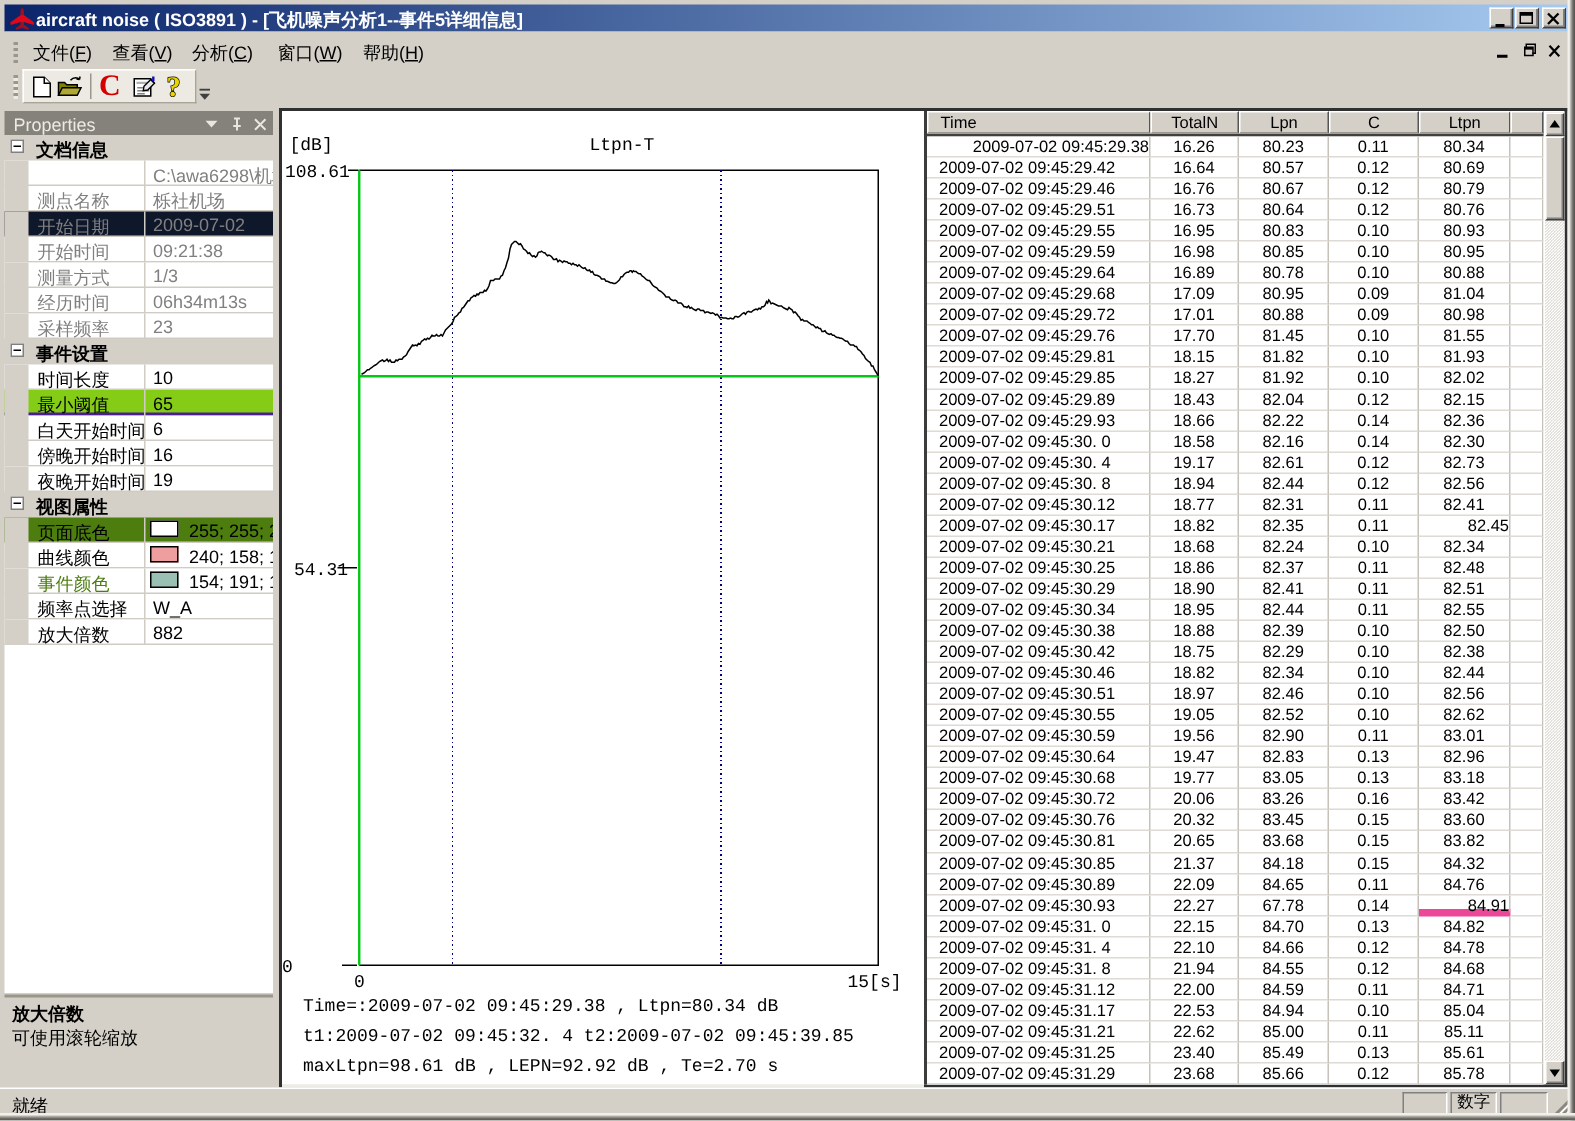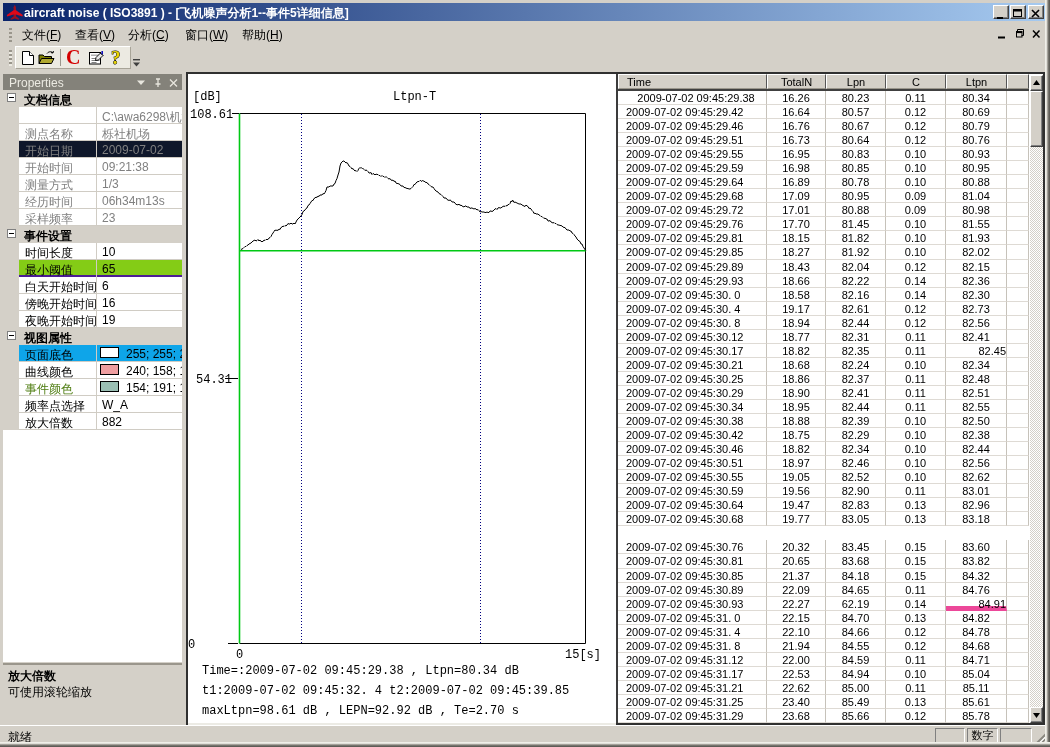--- a/index.html
+++ b/index.html
@@ -199,21 +199,21 @@
     <div class="abs" style="left:95px;top:0;width:84px;height:17px;overflow:hidden">
       <div class="abs" style="left:4px;top:1.5px;font-size:12px;color:#000;white-space:nowrap">19</div>
     </div>
   </div>
 <div class="abs" style="left:3px;top:328px;width:179px;height:17px;background:#d4d0c8">
     <div class="abs" style="left:4px;top:3px;width:9px;height:9px;background:#fff;border:1px solid #808080">
       <div class="abs" style="left:1px;top:3px;width:5px;height:1px;background:#000"></div>
     </div>
     <div class="abs" style="left:21px;top:1.5px;font-size:12px;font-weight:bold;color:#000;white-space:nowrap">视图属性</div>
   </div>
-<div class="abs" style="left:3px;top:345px;width:179px;height:17px;background:#0ea5e9;border-bottom:1px solid #d0ccc4">
+<div class="abs" style="left:3px;top:345px;width:179px;height:17px;background:#4d7c0f;border-bottom:1px solid #d0ccc4">
     <div class="abs" style="left:0;top:0;width:16px;height:17px;background:#d4d0c8"></div>
     <div class="abs" style="left:16px;top:0;width:78px;height:17px;border-right:1px solid #d0ccc4">
       <div class="abs" style="left:6px;top:1.5px;font-size:12px;color:#000;white-space:nowrap">页面底色</div>
     </div>
     <div class="abs" style="left:95px;top:0;width:84px;height:17px;overflow:hidden">
       <div class="abs" style="left:2px;top:2px;width:19px;height:11px;background:#ffffff;border:1px solid #000"></div>
       <div class="abs" style="left:28px;top:1.5px;font-size:12px;color:#000;white-space:nowrap">255; 255; 255</div>
     </div>
   </div>
 <div class="abs" style="left:3px;top:362px;width:179px;height:17px;background:#fff;border-bottom:1px solid #d0ccc4">
@@ -289,21 +289,21 @@
 <div class="abs" style="left:618px;top:74px;width:411px;height:17px;background:#d4d0c8;border-bottom:2px solid #404040">
 <div class="abs" style="left:0px;top:0;width:149px;height:15px;background:#d4d0c8;border-top:1px solid #fff;border-left:1px solid #fff;border-right:1.5px solid #555;border-bottom:1px solid #9a968c;font-size:11px;line-height:14px;text-align:left;padding-left:8px">Time</div>
 <div class="abs" style="left:149px;top:0;width:59px;height:15px;background:#d4d0c8;border-top:1px solid #fff;border-left:1px solid #fff;border-right:1.5px solid #555;border-bottom:1px solid #9a968c;font-size:11px;line-height:14px;text-align:center">TotalN</div>
 <div class="abs" style="left:208px;top:0;width:60px;height:15px;background:#d4d0c8;border-top:1px solid #fff;border-left:1px solid #fff;border-right:1.5px solid #555;border-bottom:1px solid #9a968c;font-size:11px;line-height:14px;text-align:center">Lpn</div>
 <div class="abs" style="left:268px;top:0;width:60px;height:15px;background:#d4d0c8;border-top:1px solid #fff;border-left:1px solid #fff;border-right:1.5px solid #555;border-bottom:1px solid #9a968c;font-size:11px;line-height:14px;text-align:center">C</div>
 <div class="abs" style="left:328px;top:0;width:61px;height:15px;background:#d4d0c8;border-top:1px solid #fff;border-left:1px solid #fff;border-right:1.5px solid #555;border-bottom:1px solid #9a968c;font-size:11px;line-height:14px;text-align:center">Ltpn</div>
 <div class="abs" style="left:389px;top:0;width:22px;height:15px;background:#d4d0c8;border-top:1px solid #fff;border-left:1px solid #fff;border-right:1.5px solid #555;border-bottom:1px solid #9a968c;font-size:11px;line-height:14px;text-align:center"></div>
 </div>
 <div class="abs" style="left:618px;top:91px;width:411px;height:632px;background:#fff;overflow:hidden;font-size:11px">
     <div style="position:absolute;left:0;top:0.00px;width:411px;height:14.04px">
-      <div style="position:absolute;left:0px;top:0;width:149px;height:100%;border-right:1px solid #c6c2ba;border-bottom:1px solid #dedad4;text-align:center;padding-left:8px;line-height:14.04px;white-space:nowrap">2009-07-02 09:45:29.38</div>
+      <div style="position:absolute;left:0px;top:0;width:149px;height:100%;border-right:1px solid #c6c2ba;border-bottom:1px solid #dedad4;text-align:right;padding-left:8px;line-height:14.04px;white-space:nowrap">2009-07-02 09:45:29.38</div>
       <div style="position:absolute;left:149px;top:0;width:59px;height:100%;border-right:1px solid #c6c2ba;border-bottom:1px solid #dedad4;text-align:center;line-height:14.04px;white-space:nowrap">16.26</div>
       <div style="position:absolute;left:208px;top:0;width:60px;height:100%;border-right:1px solid #c6c2ba;border-bottom:1px solid #dedad4;text-align:center;line-height:14.04px;white-space:nowrap">80.23</div>
       <div style="position:absolute;left:268px;top:0;width:60px;height:100%;border-right:1px solid #c6c2ba;border-bottom:1px solid #dedad4;text-align:center;line-height:14.04px;white-space:nowrap">0.11</div>
       <div style="position:absolute;left:328px;top:0;width:61px;height:100%;border-right:1px solid #c6c2ba;border-bottom:1px solid #dedad4;text-align:center;line-height:14.04px;white-space:nowrap">80.34</div>
       <div style="position:absolute;left:389px;top:0;width:22px;height:100%;border-right:1px solid #c6c2ba;border-bottom:1px solid #dedad4;text-align:center;line-height:14.04px;white-space:nowrap"></div>
     </div>
     <div style="position:absolute;left:0;top:14.04px;width:411px;height:14.04px">
       <div style="position:absolute;left:0px;top:0;width:149px;height:100%;border-right:1px solid #c6c2ba;border-bottom:1px solid #dedad4;text-align:left;padding-left:8px;line-height:14.04px;white-space:nowrap">2009-07-02 09:45:29.42</div>
       <div style="position:absolute;left:149px;top:0;width:59px;height:100%;border-right:1px solid #c6c2ba;border-bottom:1px solid #dedad4;text-align:center;line-height:14.04px;white-space:nowrap">16.64</div>
       <div style="position:absolute;left:208px;top:0;width:60px;height:100%;border-right:1px solid #c6c2ba;border-bottom:1px solid #dedad4;text-align:center;line-height:14.04px;white-space:nowrap">80.57</div>
@@ -536,20 +536,28 @@
       <div style="position:absolute;left:389px;top:0;width:22px;height:100%;border-right:1px solid #c6c2ba;border-bottom:1px solid #dedad4;text-align:center;line-height:14.04px;white-space:nowrap"></div>
     </div>
     <div style="position:absolute;left:0;top:421.33px;width:411px;height:14.04px">
       <div style="position:absolute;left:0px;top:0;width:149px;height:100%;border-right:1px solid #c6c2ba;border-bottom:1px solid #dedad4;text-align:left;padding-left:8px;line-height:14.04px;white-space:nowrap">2009-07-02 09:45:30.68</div>
       <div style="position:absolute;left:149px;top:0;width:59px;height:100%;border-right:1px solid #c6c2ba;border-bottom:1px solid #dedad4;text-align:center;line-height:14.04px;white-space:nowrap">19.77</div>
       <div style="position:absolute;left:208px;top:0;width:60px;height:100%;border-right:1px solid #c6c2ba;border-bottom:1px solid #dedad4;text-align:center;line-height:14.04px;white-space:nowrap">83.05</div>
       <div style="position:absolute;left:268px;top:0;width:60px;height:100%;border-right:1px solid #c6c2ba;border-bottom:1px solid #dedad4;text-align:center;line-height:14.04px;white-space:nowrap">0.13</div>
       <div style="position:absolute;left:328px;top:0;width:61px;height:100%;border-right:1px solid #c6c2ba;border-bottom:1px solid #dedad4;text-align:center;line-height:14.04px;white-space:nowrap">83.18</div>
       <div style="position:absolute;left:389px;top:0;width:22px;height:100%;border-right:1px solid #c6c2ba;border-bottom:1px solid #dedad4;text-align:center;line-height:14.04px;white-space:nowrap"></div>
     </div>
+    <div style="position:absolute;left:0;top:435.38px;width:411px;height:14.04px">
+      <div style="position:absolute;left:0px;top:0;width:149px;height:100%;border-right:1px solid #c6c2ba;border-bottom:1px solid #dedad4;text-align:left;padding-left:8px;line-height:14.04px;white-space:nowrap">2009-07-02 09:45:30.72</div>
+      <div style="position:absolute;left:149px;top:0;width:59px;height:100%;border-right:1px solid #c6c2ba;border-bottom:1px solid #dedad4;text-align:center;line-height:14.04px;white-space:nowrap">20.06</div>
+      <div style="position:absolute;left:208px;top:0;width:60px;height:100%;border-right:1px solid #c6c2ba;border-bottom:1px solid #dedad4;text-align:center;line-height:14.04px;white-space:nowrap">83.26</div>
+      <div style="position:absolute;left:268px;top:0;width:60px;height:100%;border-right:1px solid #c6c2ba;border-bottom:1px solid #dedad4;text-align:center;line-height:14.04px;white-space:nowrap">0.16</div>
+      <div style="position:absolute;left:328px;top:0;width:61px;height:100%;border-right:1px solid #c6c2ba;border-bottom:1px solid #dedad4;text-align:center;line-height:14.04px;white-space:nowrap">83.42</div>
+      <div style="position:absolute;left:389px;top:0;width:22px;height:100%;border-right:1px solid #c6c2ba;border-bottom:1px solid #dedad4;text-align:center;line-height:14.04px;white-space:nowrap"></div>
+    </div>
     <div style="position:absolute;left:0;top:449.42px;width:411px;height:14.04px">
       <div style="position:absolute;left:0px;top:0;width:149px;height:100%;border-right:1px solid #c6c2ba;border-bottom:1px solid #dedad4;text-align:left;padding-left:8px;line-height:14.04px;white-space:nowrap">2009-07-02 09:45:30.76</div>
       <div style="position:absolute;left:149px;top:0;width:59px;height:100%;border-right:1px solid #c6c2ba;border-bottom:1px solid #dedad4;text-align:center;line-height:14.04px;white-space:nowrap">20.32</div>
       <div style="position:absolute;left:208px;top:0;width:60px;height:100%;border-right:1px solid #c6c2ba;border-bottom:1px solid #dedad4;text-align:center;line-height:14.04px;white-space:nowrap">83.45</div>
       <div style="position:absolute;left:268px;top:0;width:60px;height:100%;border-right:1px solid #c6c2ba;border-bottom:1px solid #dedad4;text-align:center;line-height:14.04px;white-space:nowrap">0.15</div>
       <div style="position:absolute;left:328px;top:0;width:61px;height:100%;border-right:1px solid #c6c2ba;border-bottom:1px solid #dedad4;text-align:center;line-height:14.04px;white-space:nowrap">83.60</div>
       <div style="position:absolute;left:389px;top:0;width:22px;height:100%;border-right:1px solid #c6c2ba;border-bottom:1px solid #dedad4;text-align:center;line-height:14.04px;white-space:nowrap"></div>
     </div>
     <div style="position:absolute;left:0;top:463.47px;width:411px;height:14.04px">
       <div style="position:absolute;left:0px;top:0;width:149px;height:100%;border-right:1px solid #c6c2ba;border-bottom:1px solid #dedad4;text-align:left;padding-left:8px;line-height:14.04px;white-space:nowrap">2009-07-02 09:45:30.81</div>
@@ -571,21 +579,21 @@
       <div style="position:absolute;left:0px;top:0;width:149px;height:100%;border-right:1px solid #c6c2ba;border-bottom:1px solid #dedad4;text-align:left;padding-left:8px;line-height:14.04px;white-space:nowrap">2009-07-02 09:45:30.89</div>
       <div style="position:absolute;left:149px;top:0;width:59px;height:100%;border-right:1px solid #c6c2ba;border-bottom:1px solid #dedad4;text-align:center;line-height:14.04px;white-space:nowrap">22.09</div>
       <div style="position:absolute;left:208px;top:0;width:60px;height:100%;border-right:1px solid #c6c2ba;border-bottom:1px solid #dedad4;text-align:center;line-height:14.04px;white-space:nowrap">84.65</div>
       <div style="position:absolute;left:268px;top:0;width:60px;height:100%;border-right:1px solid #c6c2ba;border-bottom:1px solid #dedad4;text-align:center;line-height:14.04px;white-space:nowrap">0.11</div>
       <div style="position:absolute;left:328px;top:0;width:61px;height:100%;border-right:1px solid #c6c2ba;border-bottom:1px solid #dedad4;text-align:center;line-height:14.04px;white-space:nowrap">84.76</div>
       <div style="position:absolute;left:389px;top:0;width:22px;height:100%;border-right:1px solid #c6c2ba;border-bottom:1px solid #dedad4;text-align:center;line-height:14.04px;white-space:nowrap"></div>
     </div>
     <div style="position:absolute;left:0;top:505.60px;width:411px;height:14.04px">
       <div style="position:absolute;left:0px;top:0;width:149px;height:100%;border-right:1px solid #c6c2ba;border-bottom:1px solid #dedad4;text-align:left;padding-left:8px;line-height:14.04px;white-space:nowrap">2009-07-02 09:45:30.93</div>
       <div style="position:absolute;left:149px;top:0;width:59px;height:100%;border-right:1px solid #c6c2ba;border-bottom:1px solid #dedad4;text-align:center;line-height:14.04px;white-space:nowrap">22.27</div>
-      <div style="position:absolute;left:208px;top:0;width:60px;height:100%;border-right:1px solid #c6c2ba;border-bottom:1px solid #dedad4;text-align:center;line-height:14.04px;white-space:nowrap">62.19</div>
+      <div style="position:absolute;left:208px;top:0;width:60px;height:100%;border-right:1px solid #c6c2ba;border-bottom:1px solid #dedad4;text-align:center;line-height:14.04px;white-space:nowrap">67.78</div>
       <div style="position:absolute;left:268px;top:0;width:60px;height:100%;border-right:1px solid #c6c2ba;border-bottom:1px solid #dedad4;text-align:center;line-height:14.04px;white-space:nowrap">0.14</div>
       <div style="position:absolute;left:328px;top:0;width:61px;height:100%;border-right:1px solid #c6c2ba;border-bottom:5px solid #ec4899;text-align:right;line-height:14.04px;white-space:nowrap">84.91</div>
       <div style="position:absolute;left:389px;top:0;width:22px;height:100%;border-right:1px solid #c6c2ba;border-bottom:1px solid #dedad4;text-align:center;line-height:14.04px;white-space:nowrap"></div>
     </div>
     <div style="position:absolute;left:0;top:519.64px;width:411px;height:14.04px">
       <div style="position:absolute;left:0px;top:0;width:149px;height:100%;border-right:1px solid #c6c2ba;border-bottom:1px solid #dedad4;text-align:left;padding-left:8px;line-height:14.04px;white-space:nowrap">2009-07-02 09:45:31. 0</div>
       <div style="position:absolute;left:149px;top:0;width:59px;height:100%;border-right:1px solid #c6c2ba;border-bottom:1px solid #dedad4;text-align:center;line-height:14.04px;white-space:nowrap">22.15</div>
       <div style="position:absolute;left:208px;top:0;width:60px;height:100%;border-right:1px solid #c6c2ba;border-bottom:1px solid #dedad4;text-align:center;line-height:14.04px;white-space:nowrap">84.70</div>
       <div style="position:absolute;left:268px;top:0;width:60px;height:100%;border-right:1px solid #c6c2ba;border-bottom:1px solid #dedad4;text-align:center;line-height:14.04px;white-space:nowrap">0.13</div>
       <div style="position:absolute;left:328px;top:0;width:61px;height:100%;border-right:1px solid #c6c2ba;border-bottom:1px solid #dedad4;text-align:center;line-height:14.04px;white-space:nowrap">84.82</div>

